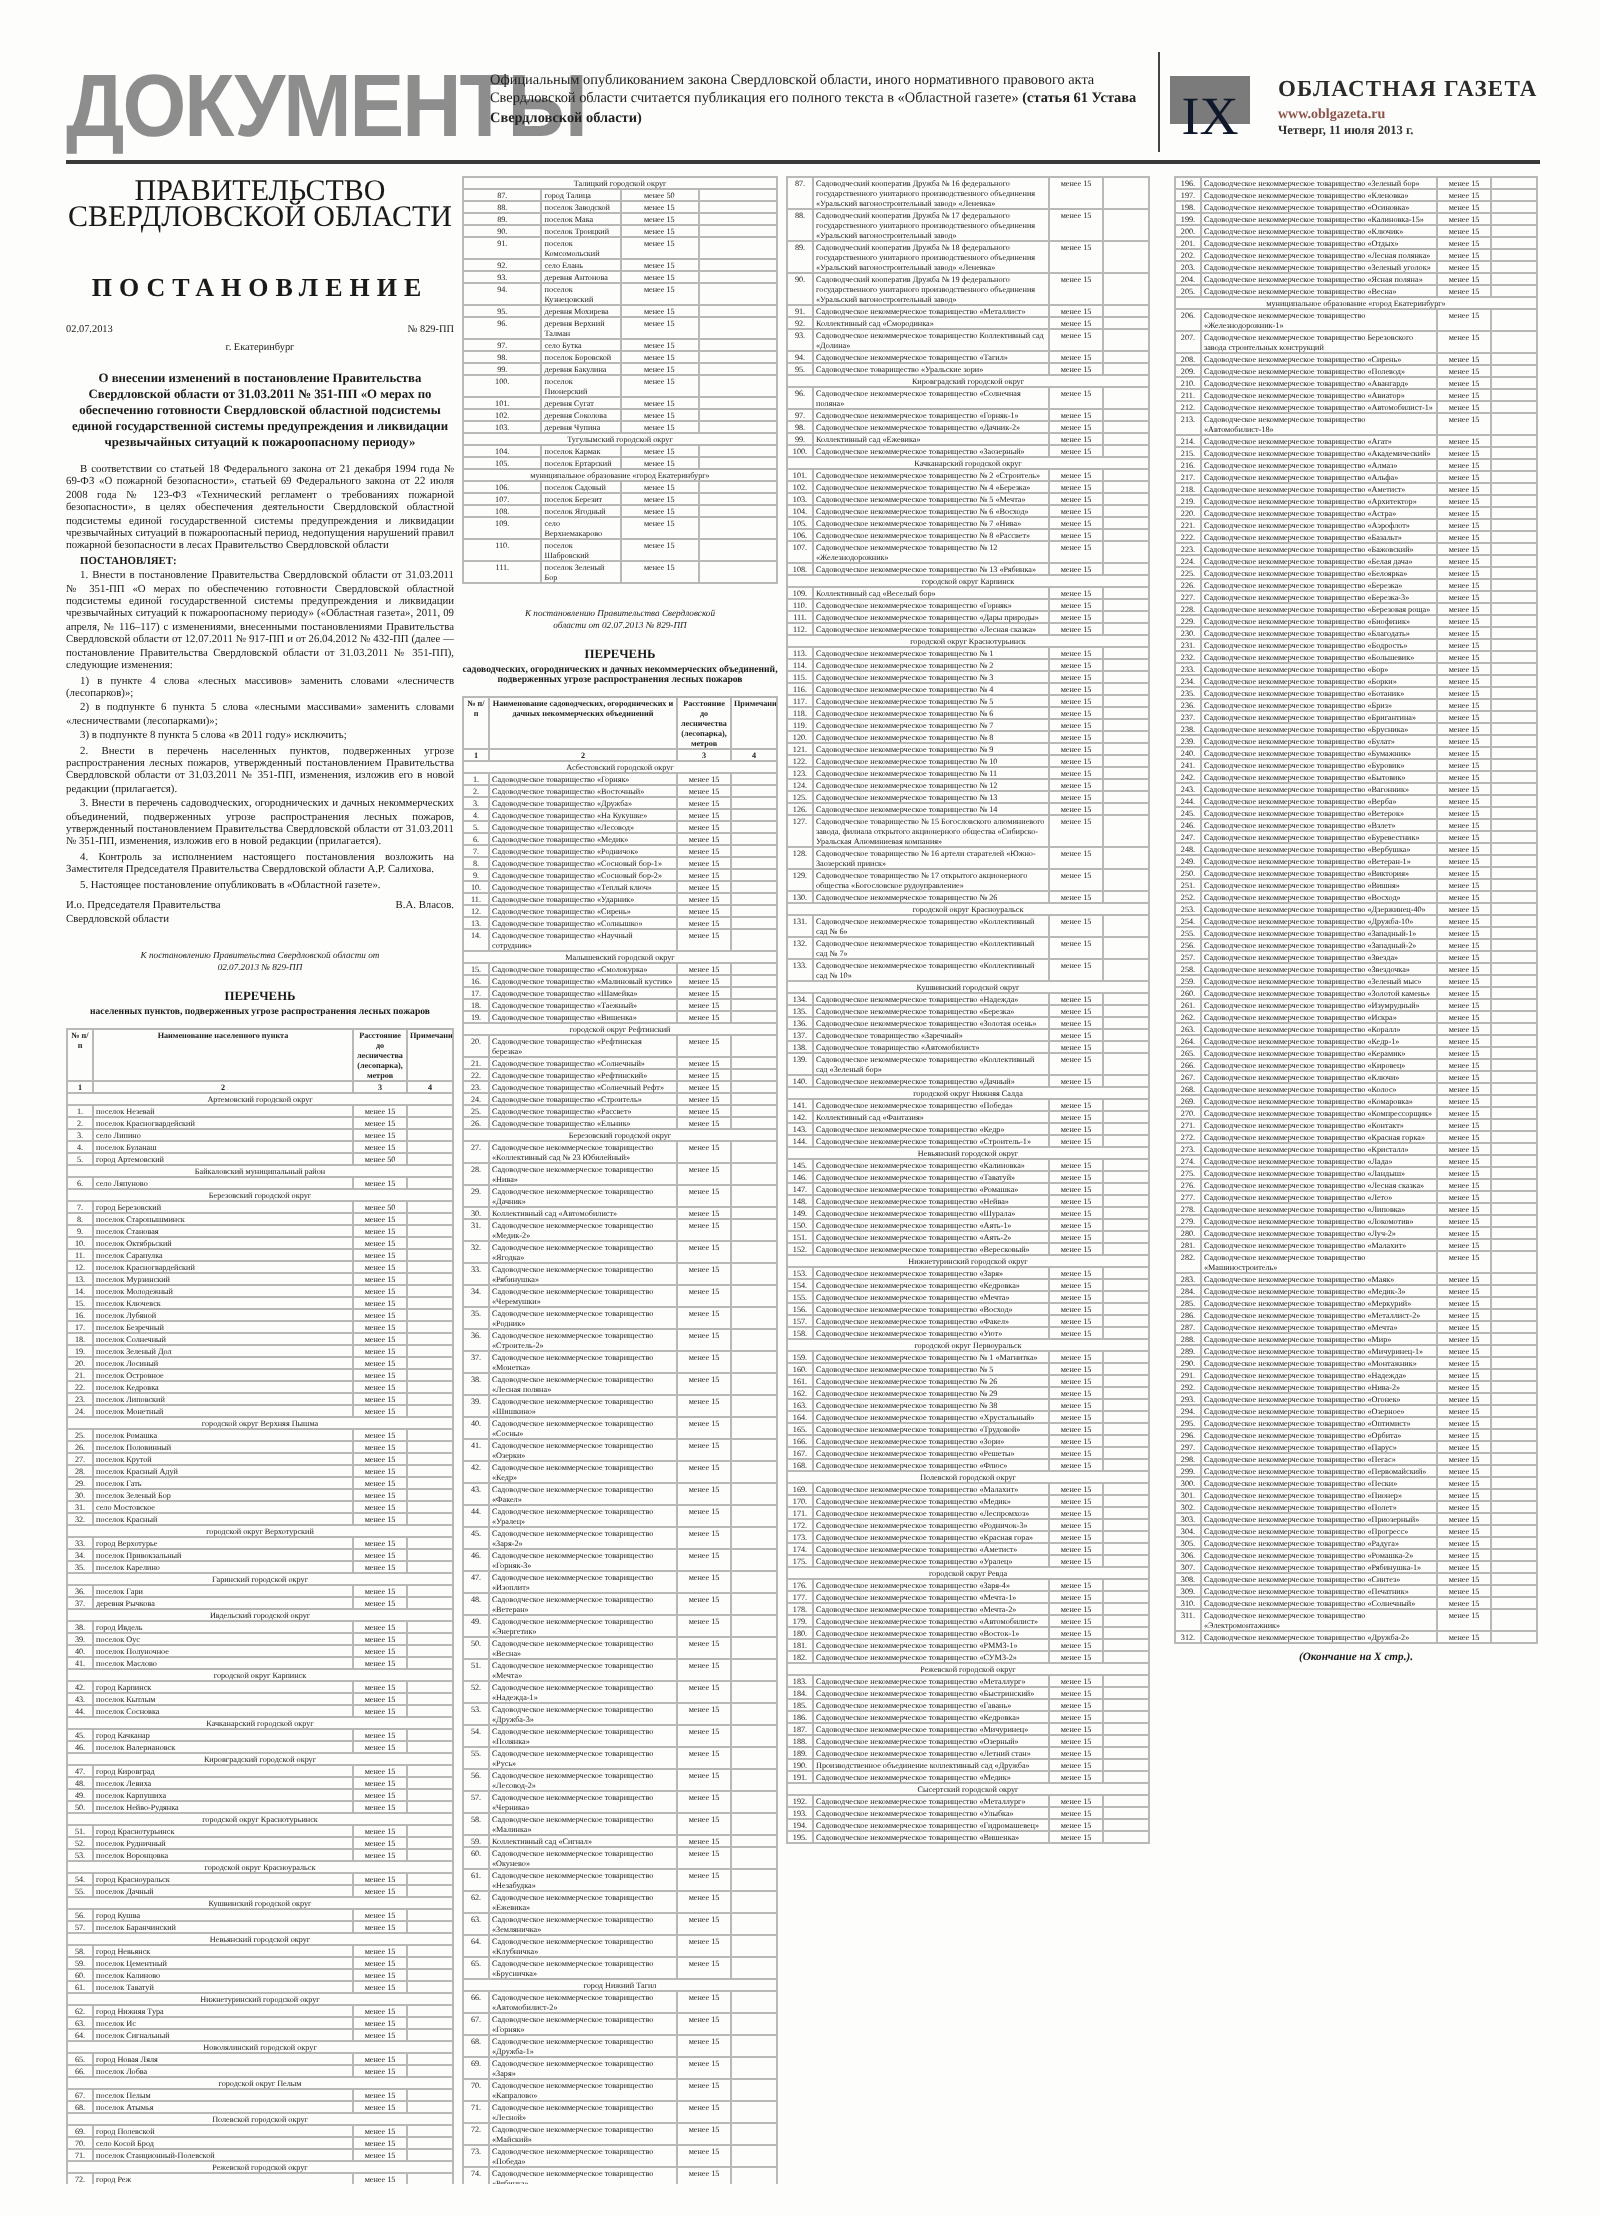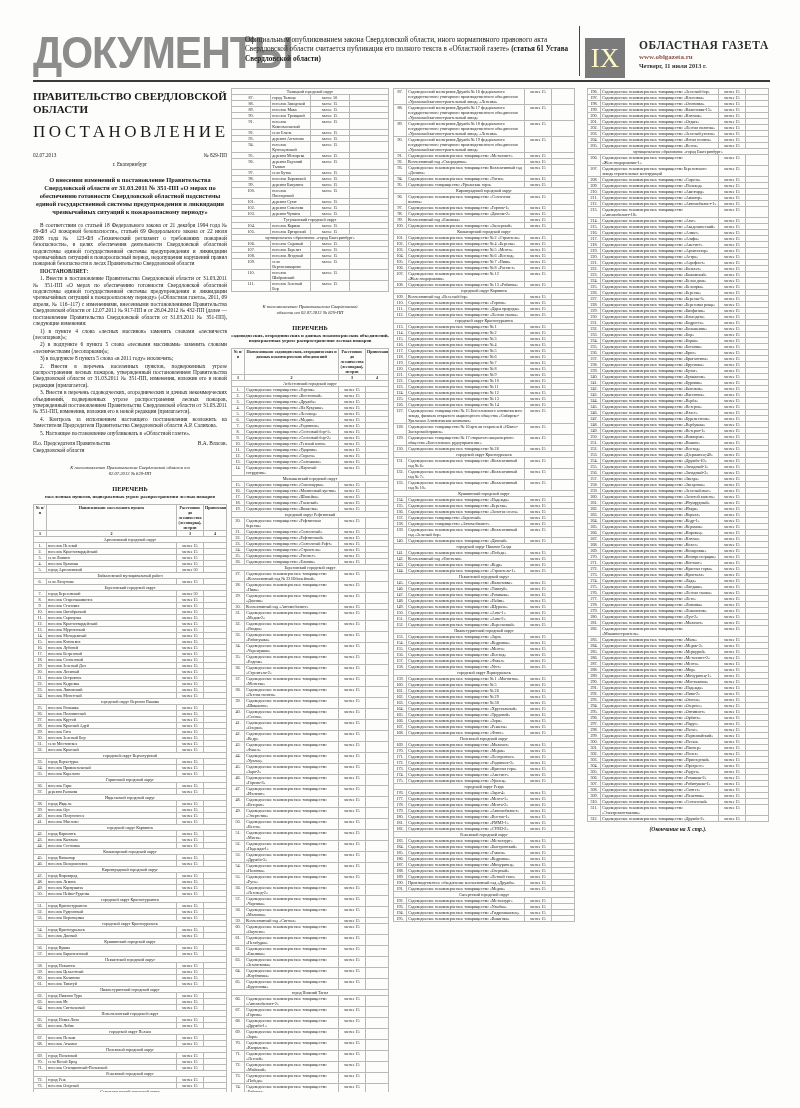--- a/index.html
+++ b/index.html
@@ -5,36 +5,36 @@
   html,body{margin:0;padding:0;background:#e8e8e6;}
   .page{position:relative;width:800px;height:1108px;background:#fdfdfb;margin:0 auto;overflow:hidden;
         font-family:"Liberation Serif",serif;color:#1a1a1a;padding-left:44px;}
   
   .masthead{position:absolute;left:33px;top:26px;width:737px;height:52px;}
   .docs-title{position:absolute;left:0;top:2px;font-family:"Liberation Sans",sans-serif;
       font-weight:700;font-size:41px;line-height:46px;color:#8d8d8d;letter-spacing:-1px;transform:scaleY(1.08);transform-origin:top left;}
   .off-note{position:absolute;left:212px;top:10px;width:330px;font-size:7.2px;line-height:9.3px;color:#222;text-align:left;}
   .off-note b{font-weight:700;}
   .mast-vrule{position:absolute;left:546px;top:0;width:1px;height:50px;background:#444;}
-  .pagenum-box{position:absolute;left:552px;top:12px;width:40px;height:40px;background:#7b7b7b;color:#fef9c3;
+  .pagenum-box{position:absolute;left:552px;top:12px;width:40px;height:24px;background:#7b7b7b;color:#0f172a;
       text-align:center;font-size:27px;line-height:40px;font-family:"Liberation Serif",serif;}
   .paper-info{position:absolute;left:606px;top:13px;width:164px;}
   .paper-title{font-weight:700;font-size:11.5px;letter-spacing:.6px;color:#2b2b2b;}
   .paper-site{font-weight:700;font-size:7px;color:#8a5248;margin-top:2px;}
   .paper-date{font-weight:700;font-size:6.3px;color:#333;margin-top:1px;}
   .mast-rule{position:absolute;left:33px;top:80px;width:737px;height:2px;background:#3a3a3a;}
   
   .col{position:absolute;top:88px;height:1004px;overflow:hidden;}
   .c1{left:33px;width:194px;}
   .c2{left:231px;width:158px;}
   .c3{left:393px;width:182px;}
   .c4{left:587px;width:182px;}
   
-  .gov{font-weight:700;font-size:11px;line-height:13px;margin-top:2px;}
-  .doctype{font-weight:400;font-size:17px;letter-spacing:3.5px;text-align:center;margin-top:6px;}
+  .gov{font-weight:400;font-size:15px;line-height:13px;text-align:center;margin-top:2px;}
+  .doctype{font-weight:700;font-size:13px;letter-spacing:3.5px;text-align:center;margin-top:20px;}
   .dateline{display:flex;justify-content:space-between;font-size:5.2px;margin-top:10px;}
   .place{text-align:center;font-size:5.2px;margin-top:3px;}
   .dtitle{font-weight:700;font-size:6.4px;line-height:8px;text-align:center;margin-top:9px;}
   .paras{margin-top:6px;}
   .paras p{margin:0 0 1px 0;font-size:5.4px;line-height:6.4px;text-align:justify;text-indent:7px;}
   .paras p.b{font-weight:700;text-align:left;}
   .sig{display:flex;justify-content:space-between;font-size:5.4px;line-height:6.6px;margin-top:4px;}
   
   .annex-note{font-size:4.6px;line-height:5.8px;text-align:center;margin-top:12px;font-style:italic;}
   .list-title{font-weight:700;font-size:6.4px;text-align:center;margin-top:8px;}

